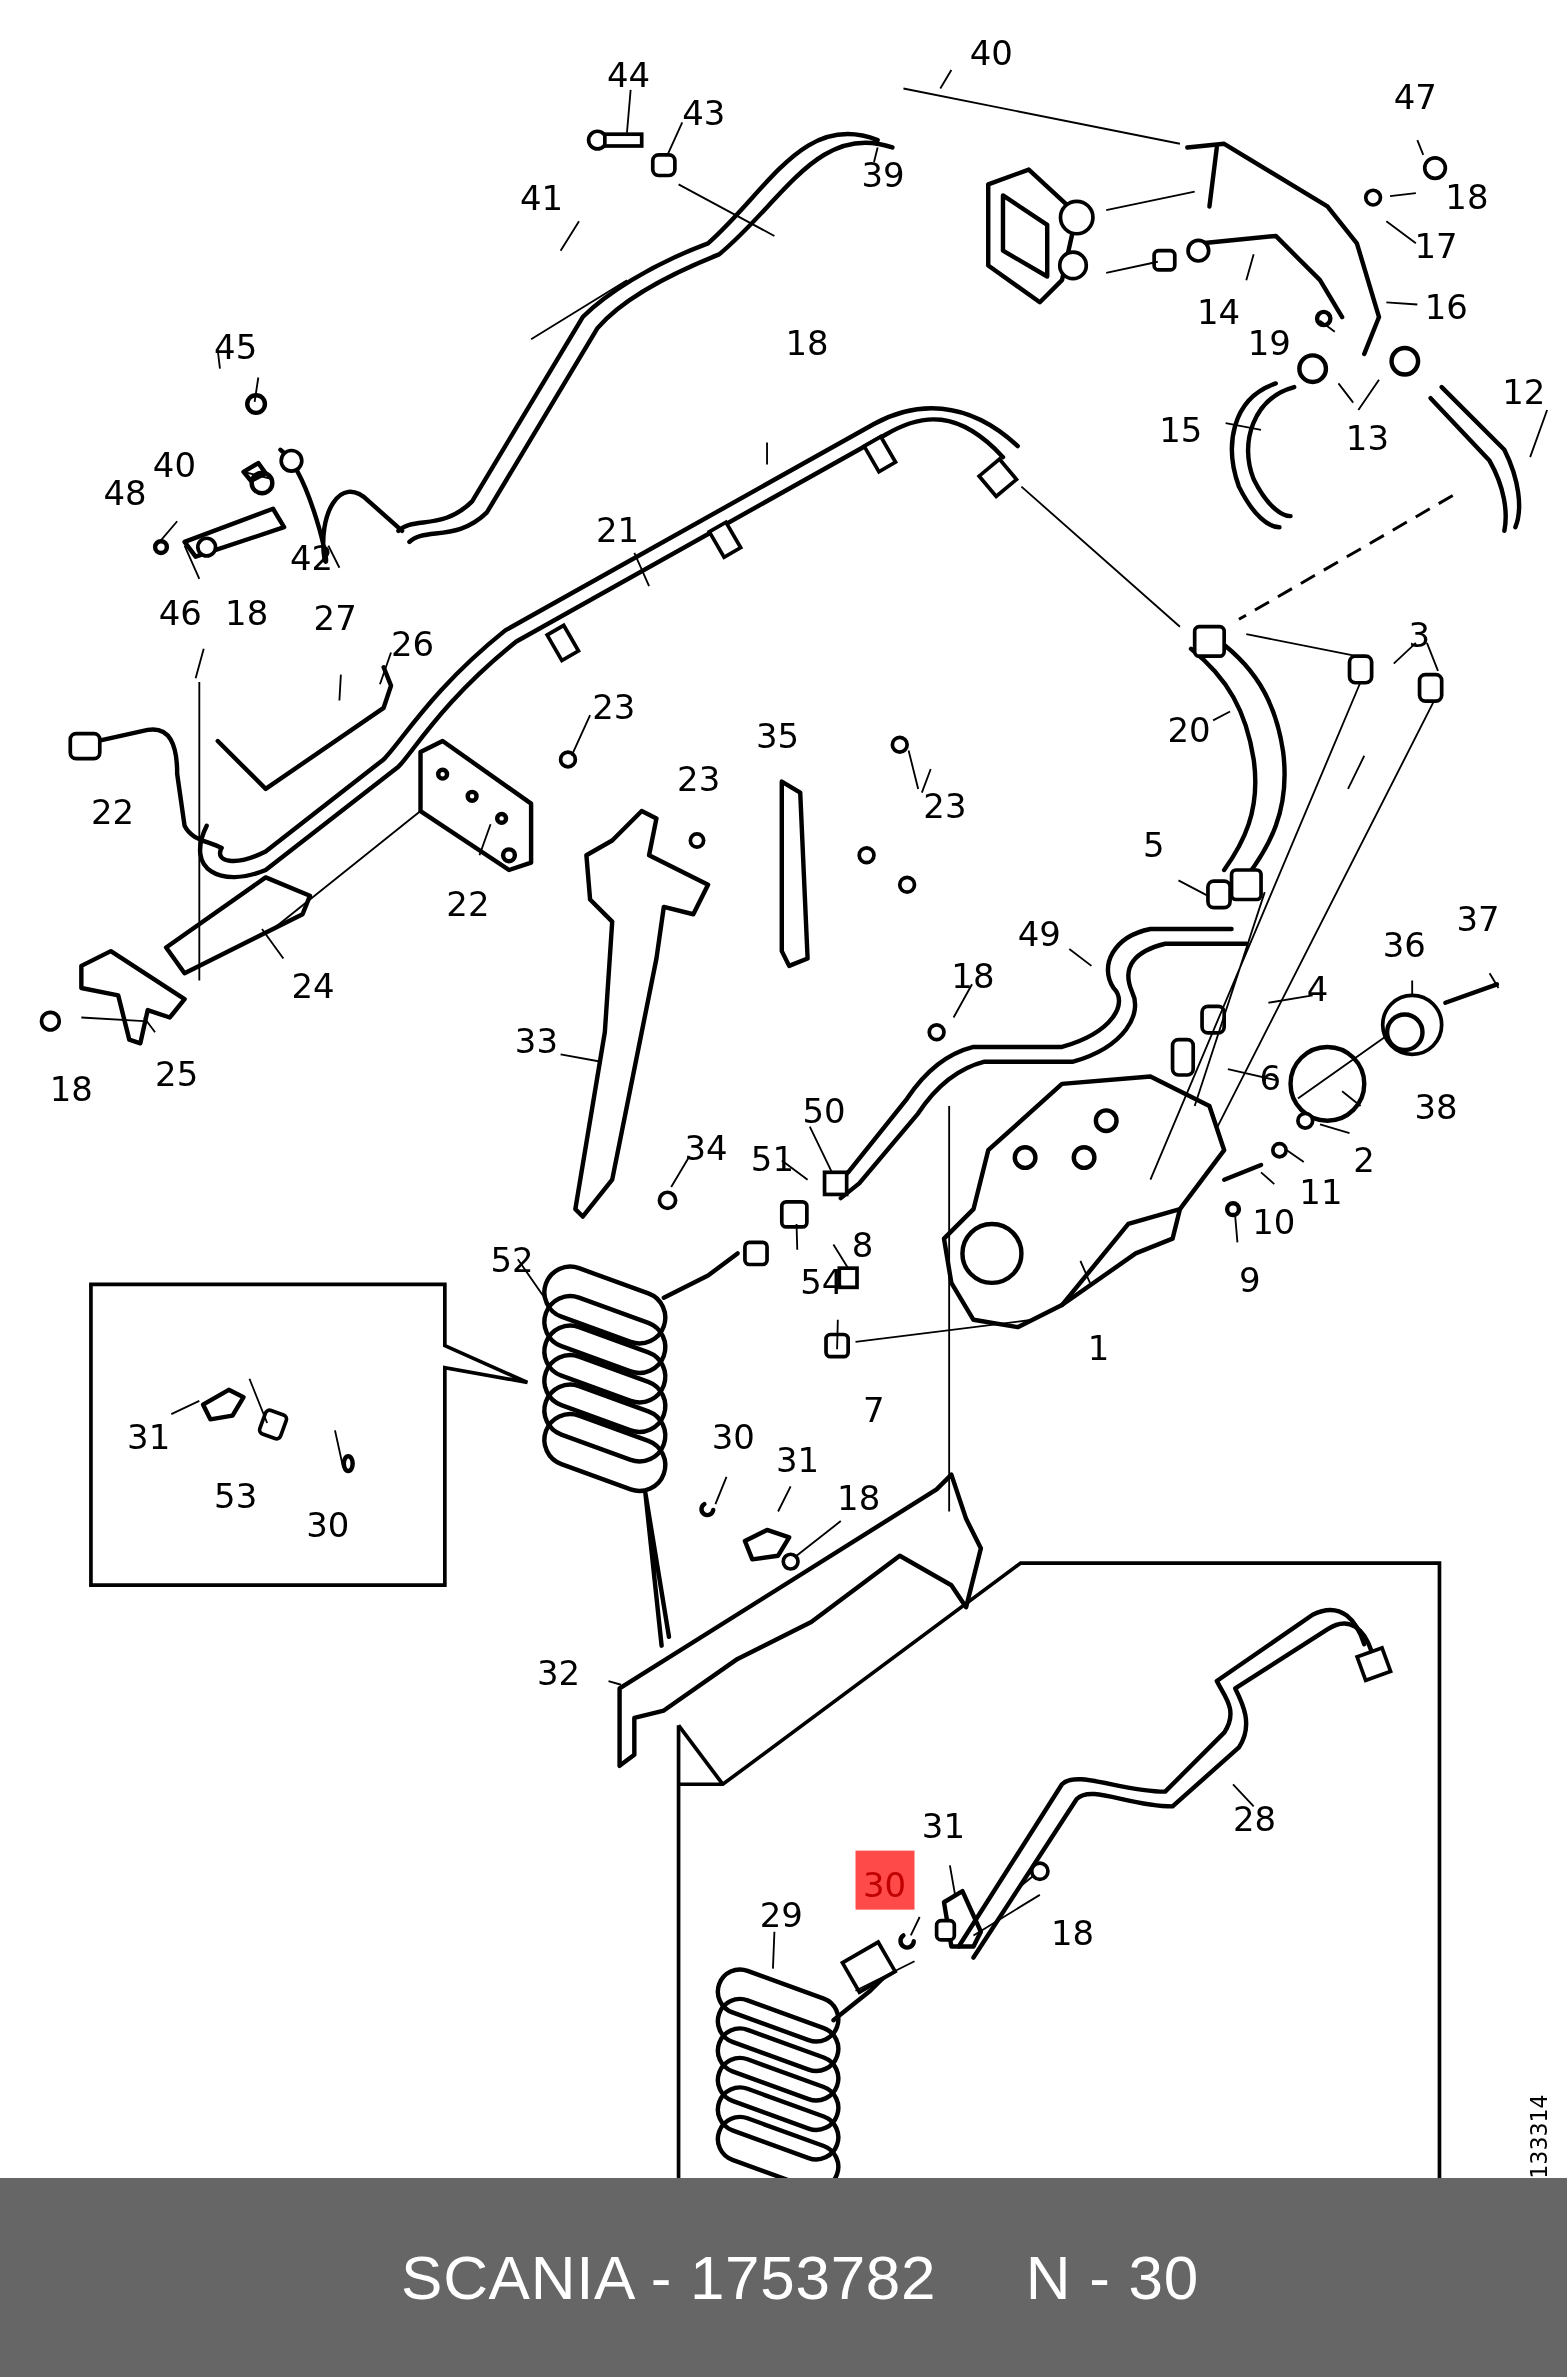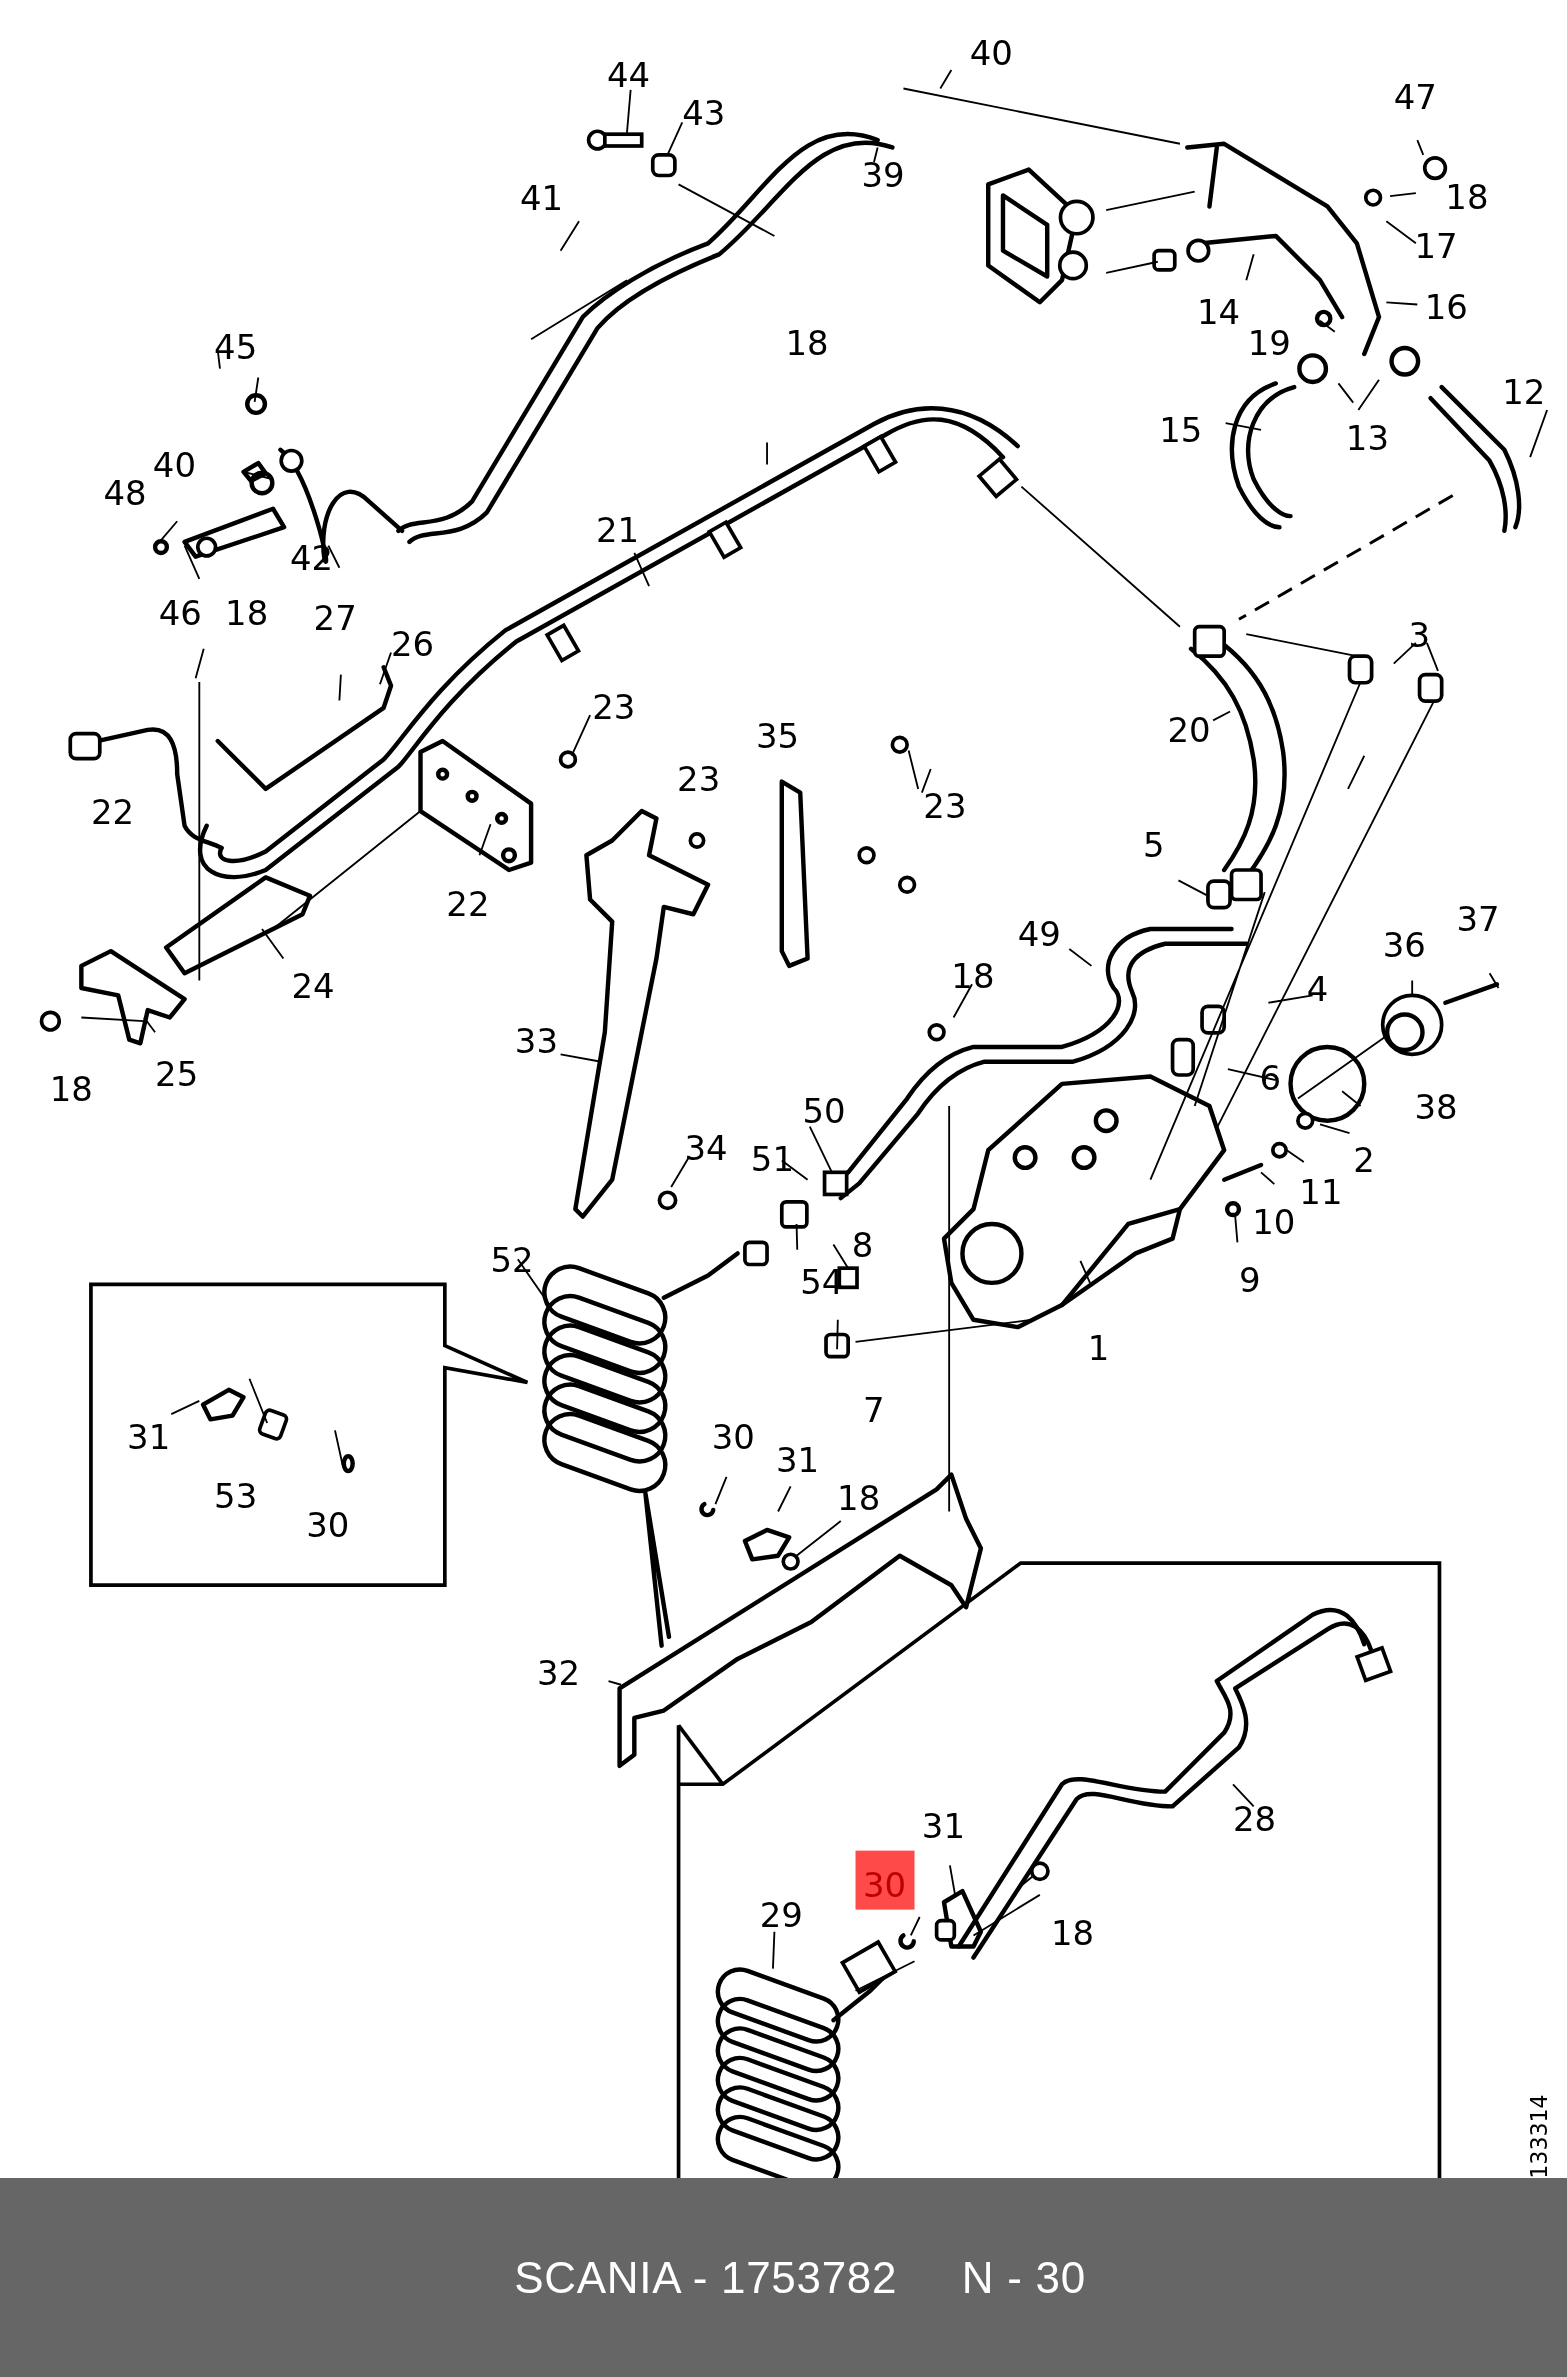--- a/index.html
+++ b/index.html
@@ -10,21 +10,21 @@
   #diagram .thin { fill: none; stroke: #000; stroke-width: 2.5; }
   #diagram .dash { fill: none; stroke: #000; stroke-width: 4; stroke-dasharray: 22 14; }
   #diagram .box { fill: none; stroke: #000; stroke-width: 5; }
   #diagram .fillw { fill: #fff; stroke: #000; stroke-width: 5; }
   .callout { font-family: "DejaVu Sans", sans-serif; font-size: 46px; fill: #000; }
   .hl-rect { fill: #ff4a4a; }
   .hl-text { fill: #c00000; }
   .drawing-id { font-family: "DejaVu Sans", sans-serif; font-size: 30px; fill: #000; }
   #footer { position: absolute; left: 0; top: 2178px; width: 1568px; height: 199px;
             background: #666666; display: flex; align-items: center; justify-content: center; }
-  #footer-text { color: #ffffff; font-family: "Liberation Sans", sans-serif; font-size: 44px;
+  #footer-text { color: #ffffff; font-family: "Liberation Sans", sans-serif; font-size: 62px;
                  letter-spacing: 0.7px; white-space: pre; margin-left: 32px; }
 </style>
 </head>
 <body>
 
 <svg id="diagram" viewBox="0 0 2126 2954" xmlns="http://www.w3.org/2000/svg">
 
   <g>
     <path class="part" d="M1190,190 C1090,150 1040,260 960,330 C880,360 820,400 790,430 L640,680 C600,720 560,700 540,720"></path>
     <path class="part" d="M1210,200 C1110,165 1060,275 975,345 C900,375 840,410 810,445 L660,695 C620,735 575,715 555,735"></path>

